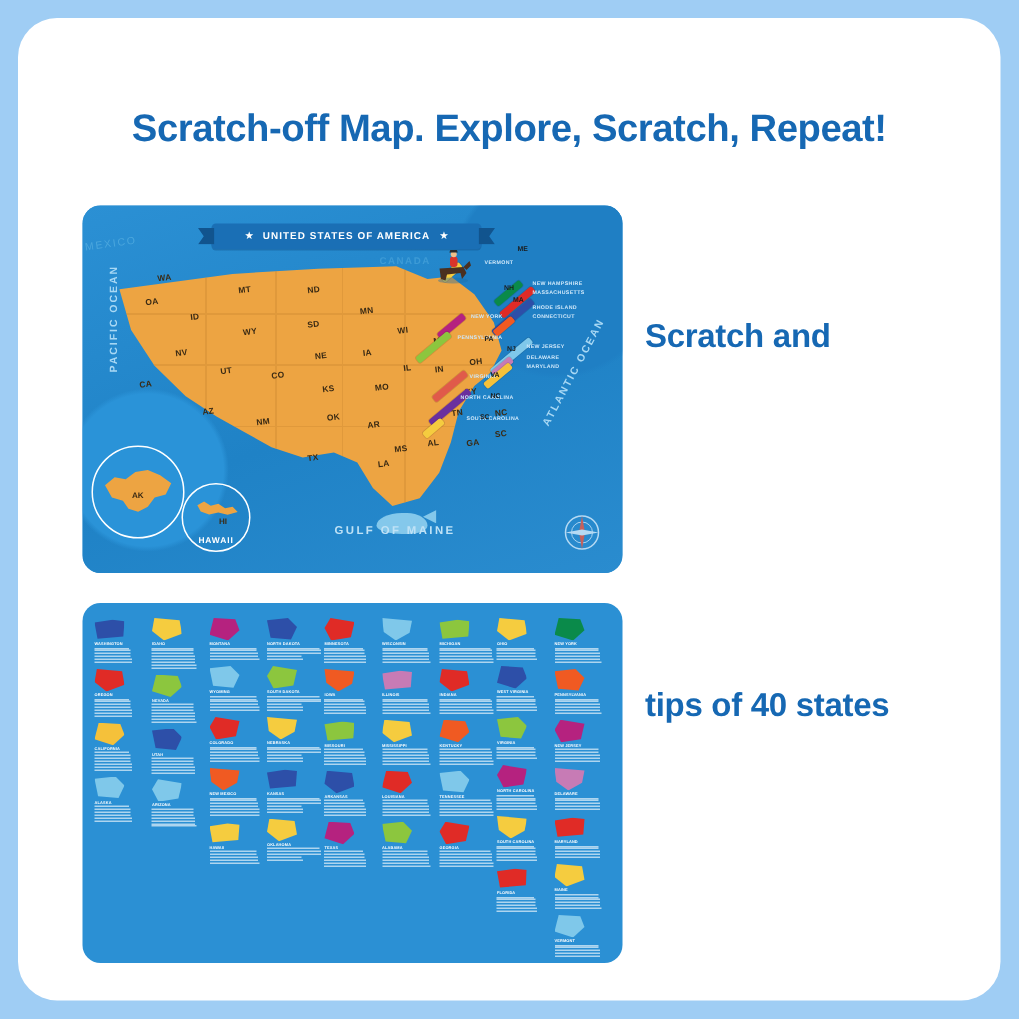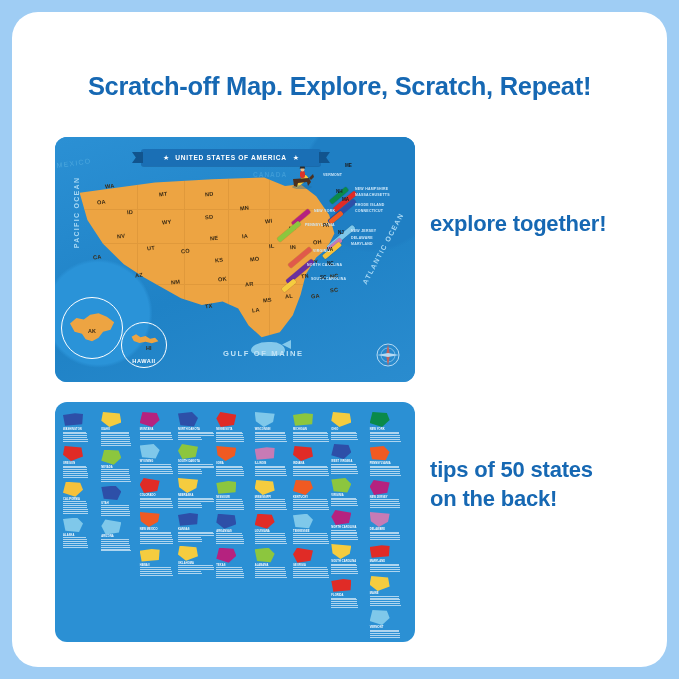--- a/index.html
+++ b/index.html
@@ -273,21 +273,21 @@
       <span class="inset-abbr" style="left:24px; top:22px;">HI</span>
       <span class="inset-name">HAWAII</span>
     </div>
 
     <div class="ocean-label pacific">PACIFIC OCEAN</div>
     <div class="ocean-label atlantic">ATLANTIC OCEAN</div>
     <div class="ocean-label gulf">GULF OF MAINE</div>
   </div>
 
   <div class="side-text side-1">
-    <div>explore together!</div>
+    <div>Scratch and</div>
   </div>
 
   <div class="facts-panel">
     <div class="facts-grid" id="facts-grid">
         <div class="fcol">
           <div class="fitem">
             <div class="fshape" style="background: rgb(45, 79, 168); clip-path: polygon(0% 20%, 60% 8%, 100% 14%, 96% 82%, 10% 92%);"></div>
             <div class="ftitle">WASHINGTON</div>
             <div class="flines">
               <div class="fline" style="width: 62%;"></div>
@@ -849,17 +849,16 @@
               <div class="fline" style="width: 80%;"></div>
               <div class="fline" style="width: 81%;"></div>
               <div class="fline" style="width: 82%;"></div>
             </div>
           </div>
         </div>
       </div>
   </div>
 
   <div class="side-text side-2">
-    <div>tips of 50 states</div>
-    <div>on the back!</div>
+    <div>tips of 40 states</div>
   </div>
 
 </div>
 
 </body></html>

